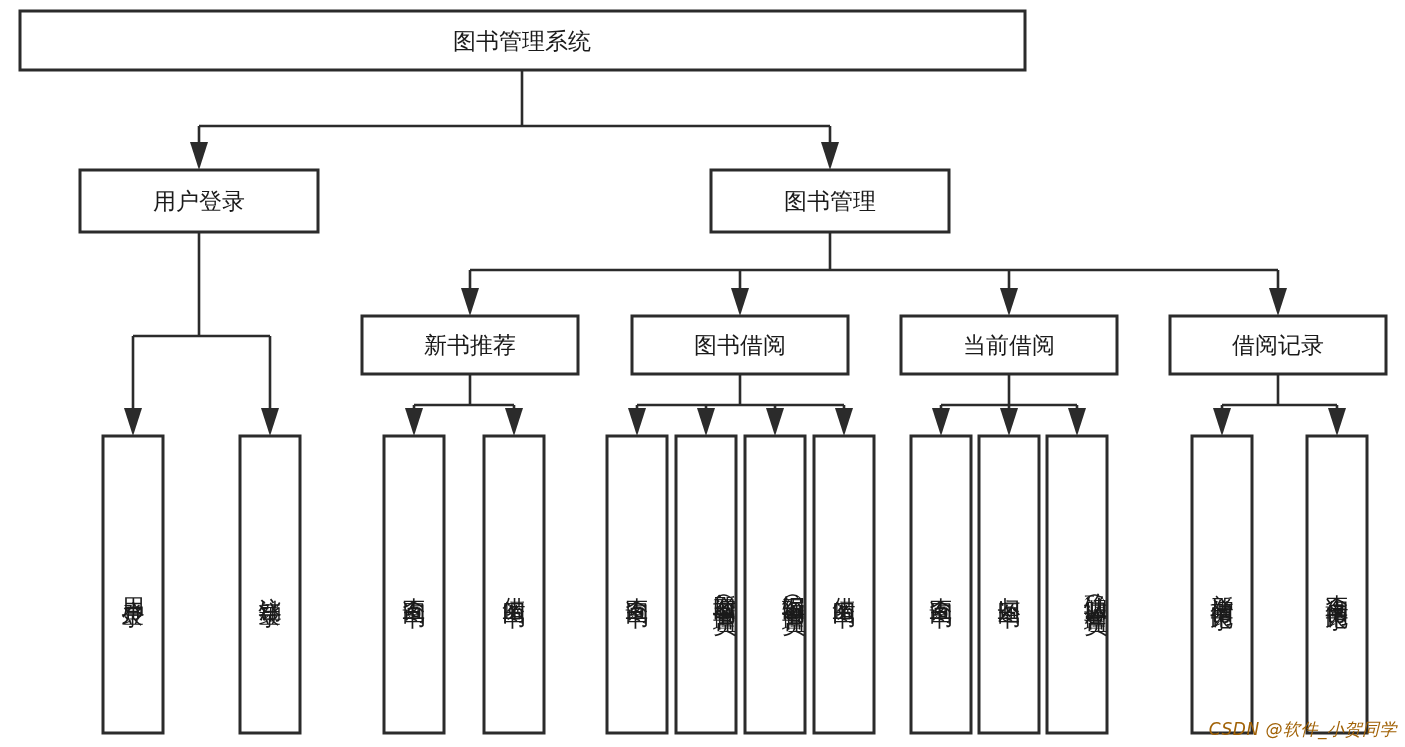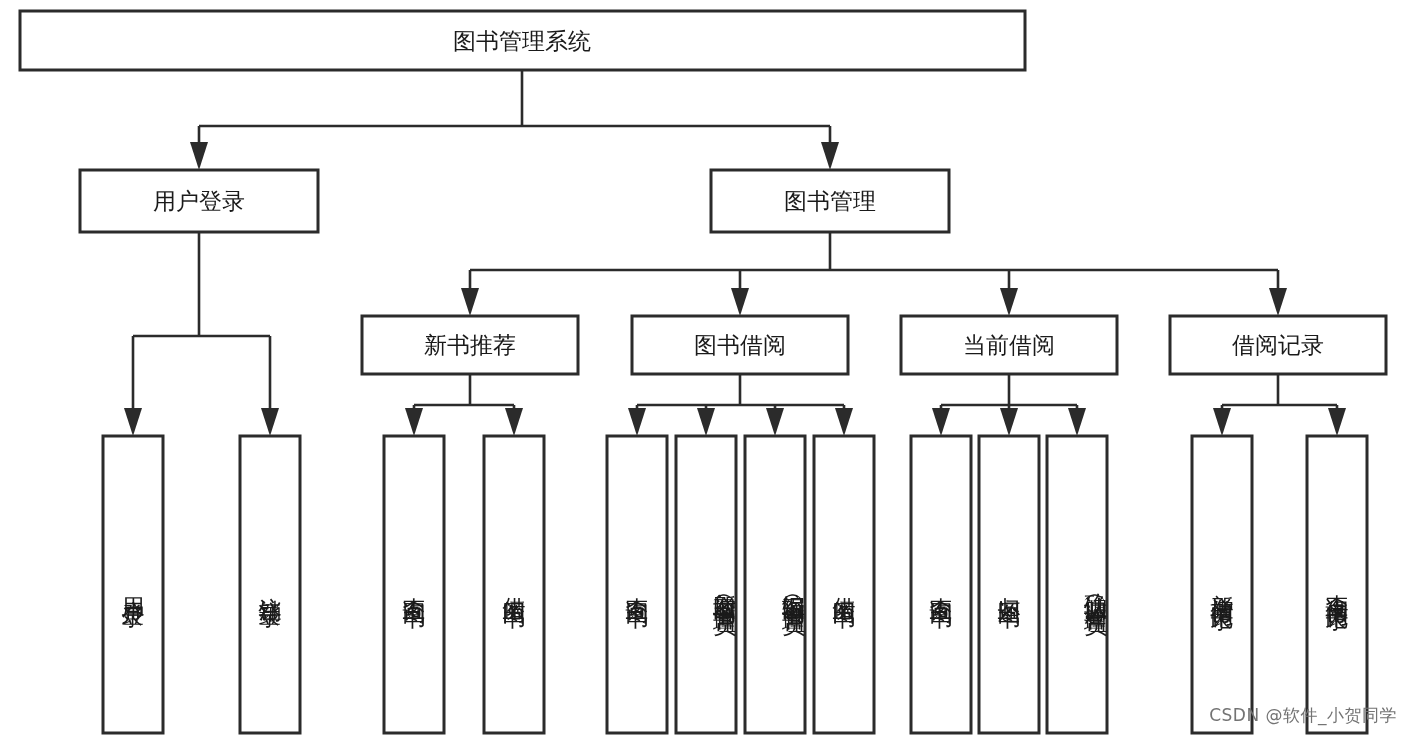--- a/index.html
+++ b/index.html
@@ -54,26 +54,27 @@
     display: flex;
     align-items: center;
     justify-content: center;
     text-align: center;
     white-space: nowrap;
     pointer-events: none;
   }
   .watermark {
     position: absolute;
     right: 8px;
-    bottom: 20px;
+    bottom: 6px;
     font-family: "DejaVu Sans", "Liberation Sans", sans-serif;
     font-size: 17px;
-    color: #737373;
+    color: #a16207;
     letter-spacing: 0.5px;
     white-space: nowrap;
+    font-style: italic;
   }
 </style>
 </head>
 <body>
 
 <svg id="diagram" viewBox="0 0 1405 747">
 
   <g>
 
     <path class="connector" d="M 522 70 L 522 126"></path>

